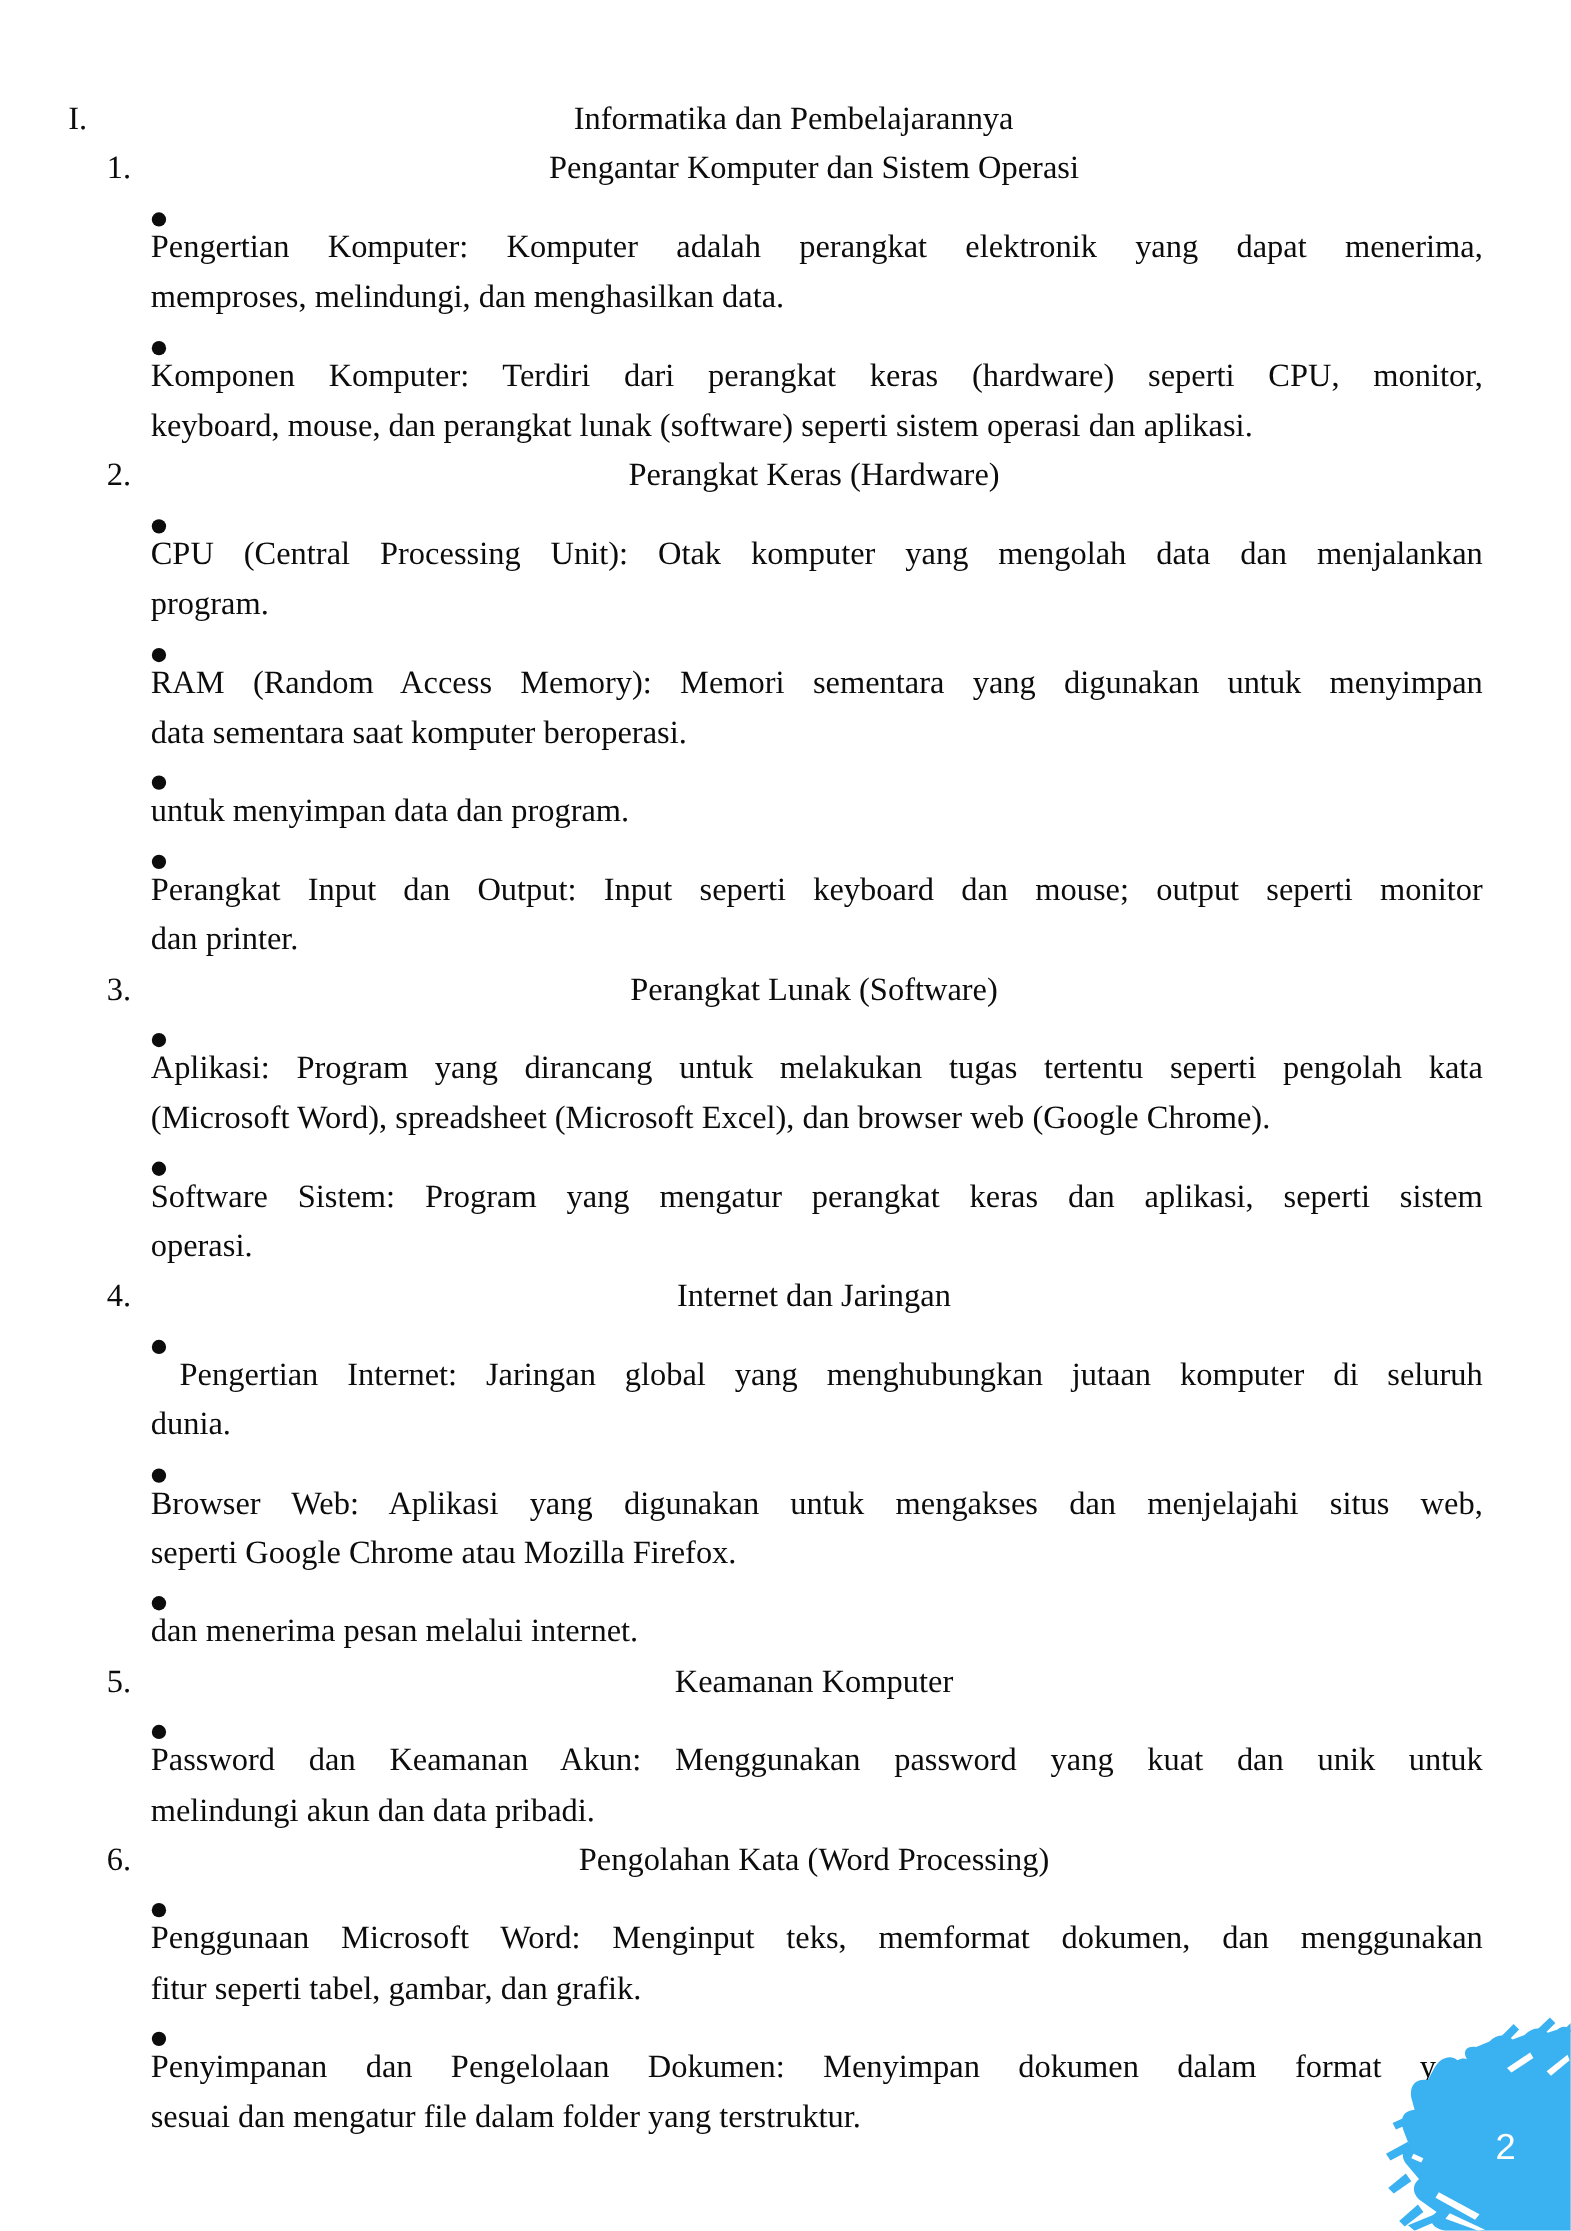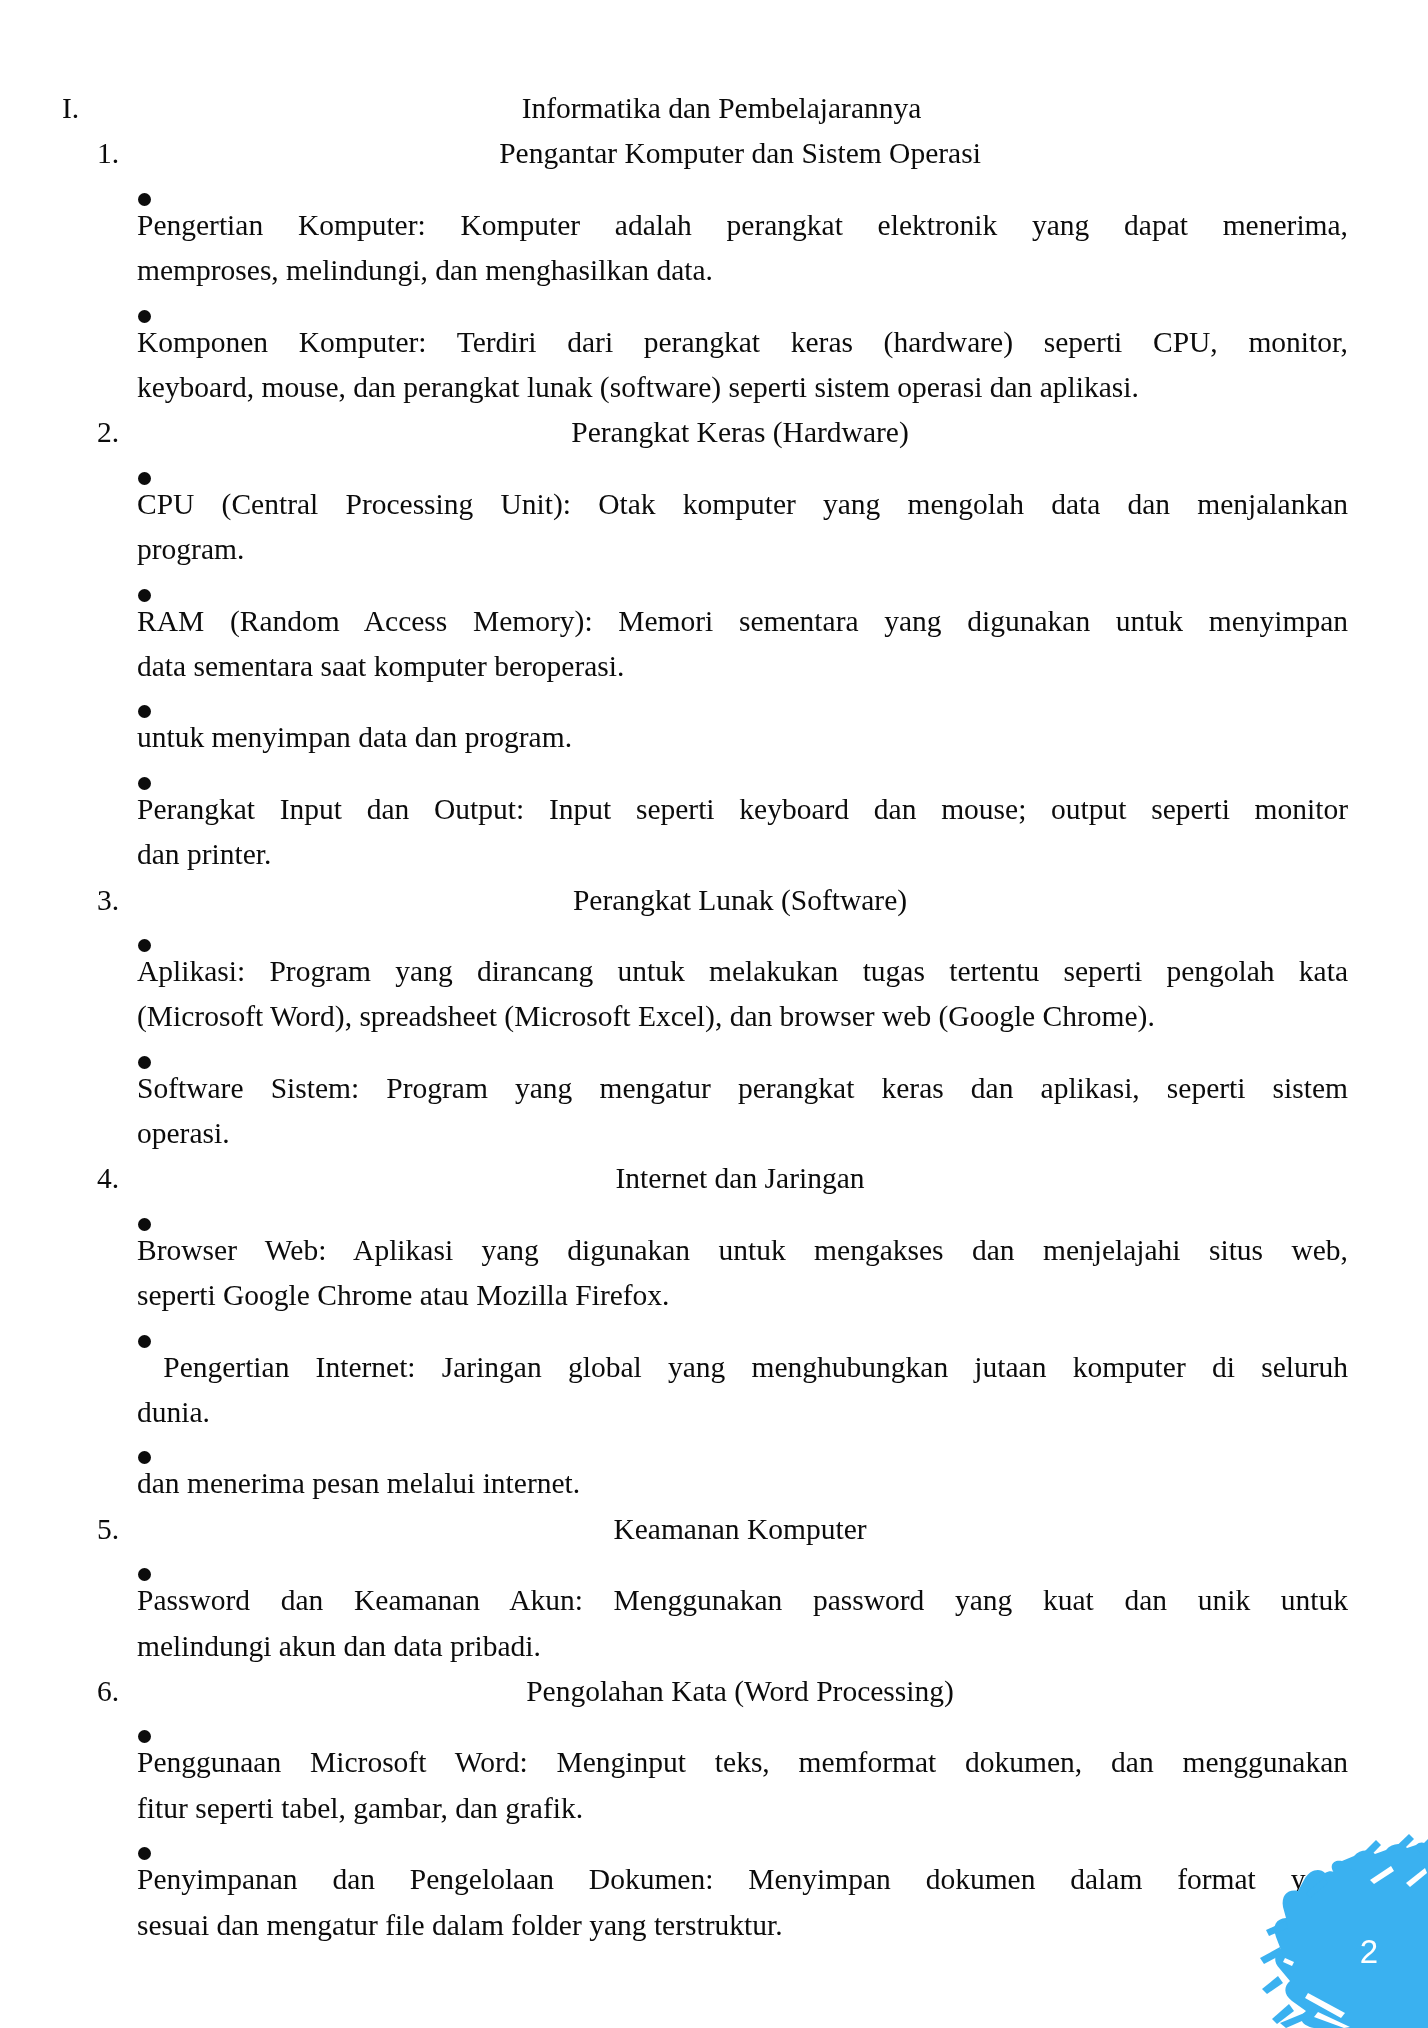--- a/index.html
+++ b/index.html
@@ -159,31 +159,31 @@
       <div class="outline-section">
         <div class="section-heading">
           <span class="section-number">4.</span>
           <span class="heading-text">Internet dan Jaringan</span>
         </div>
         <div class="bullet-item">
           <span class="bullet-glyph">
             <span class="dot"></span>
           </span>
           <div class="bullet-body">
+            <div class="line just">&nbsp;Pengertian Internet: Jaringan global yang menghubungkan jutaan komputer di seluruh</div>
+            <div class="line">dunia.</div>
+          </div>
+        </div>
+        <div class="bullet-item">
+          <span class="bullet-glyph">
+            <span class="dot"></span>
+          </span>
+          <div class="bullet-body">
             <div class="line just">Browser Web: Aplikasi yang digunakan untuk mengakses dan menjelajahi situs web,</div>
             <div class="line">seperti Google Chrome atau Mozilla Firefox.</div>
-          </div>
-        </div>
-        <div class="bullet-item">
-          <span class="bullet-glyph">
-            <span class="dot"></span>
-          </span>
-          <div class="bullet-body">
-            <div class="line just">&nbsp;Pengertian Internet: Jaringan global yang menghubungkan jutaan komputer di seluruh</div>
-            <div class="line">dunia.</div>
           </div>
         </div>
         <div class="bullet-item">
           <span class="bullet-glyph">
             <span class="dot"></span>
           </span>
           <div class="bullet-body">
             <div class="line">dan menerima pesan melalui internet.</div>
           </div>
         </div>

